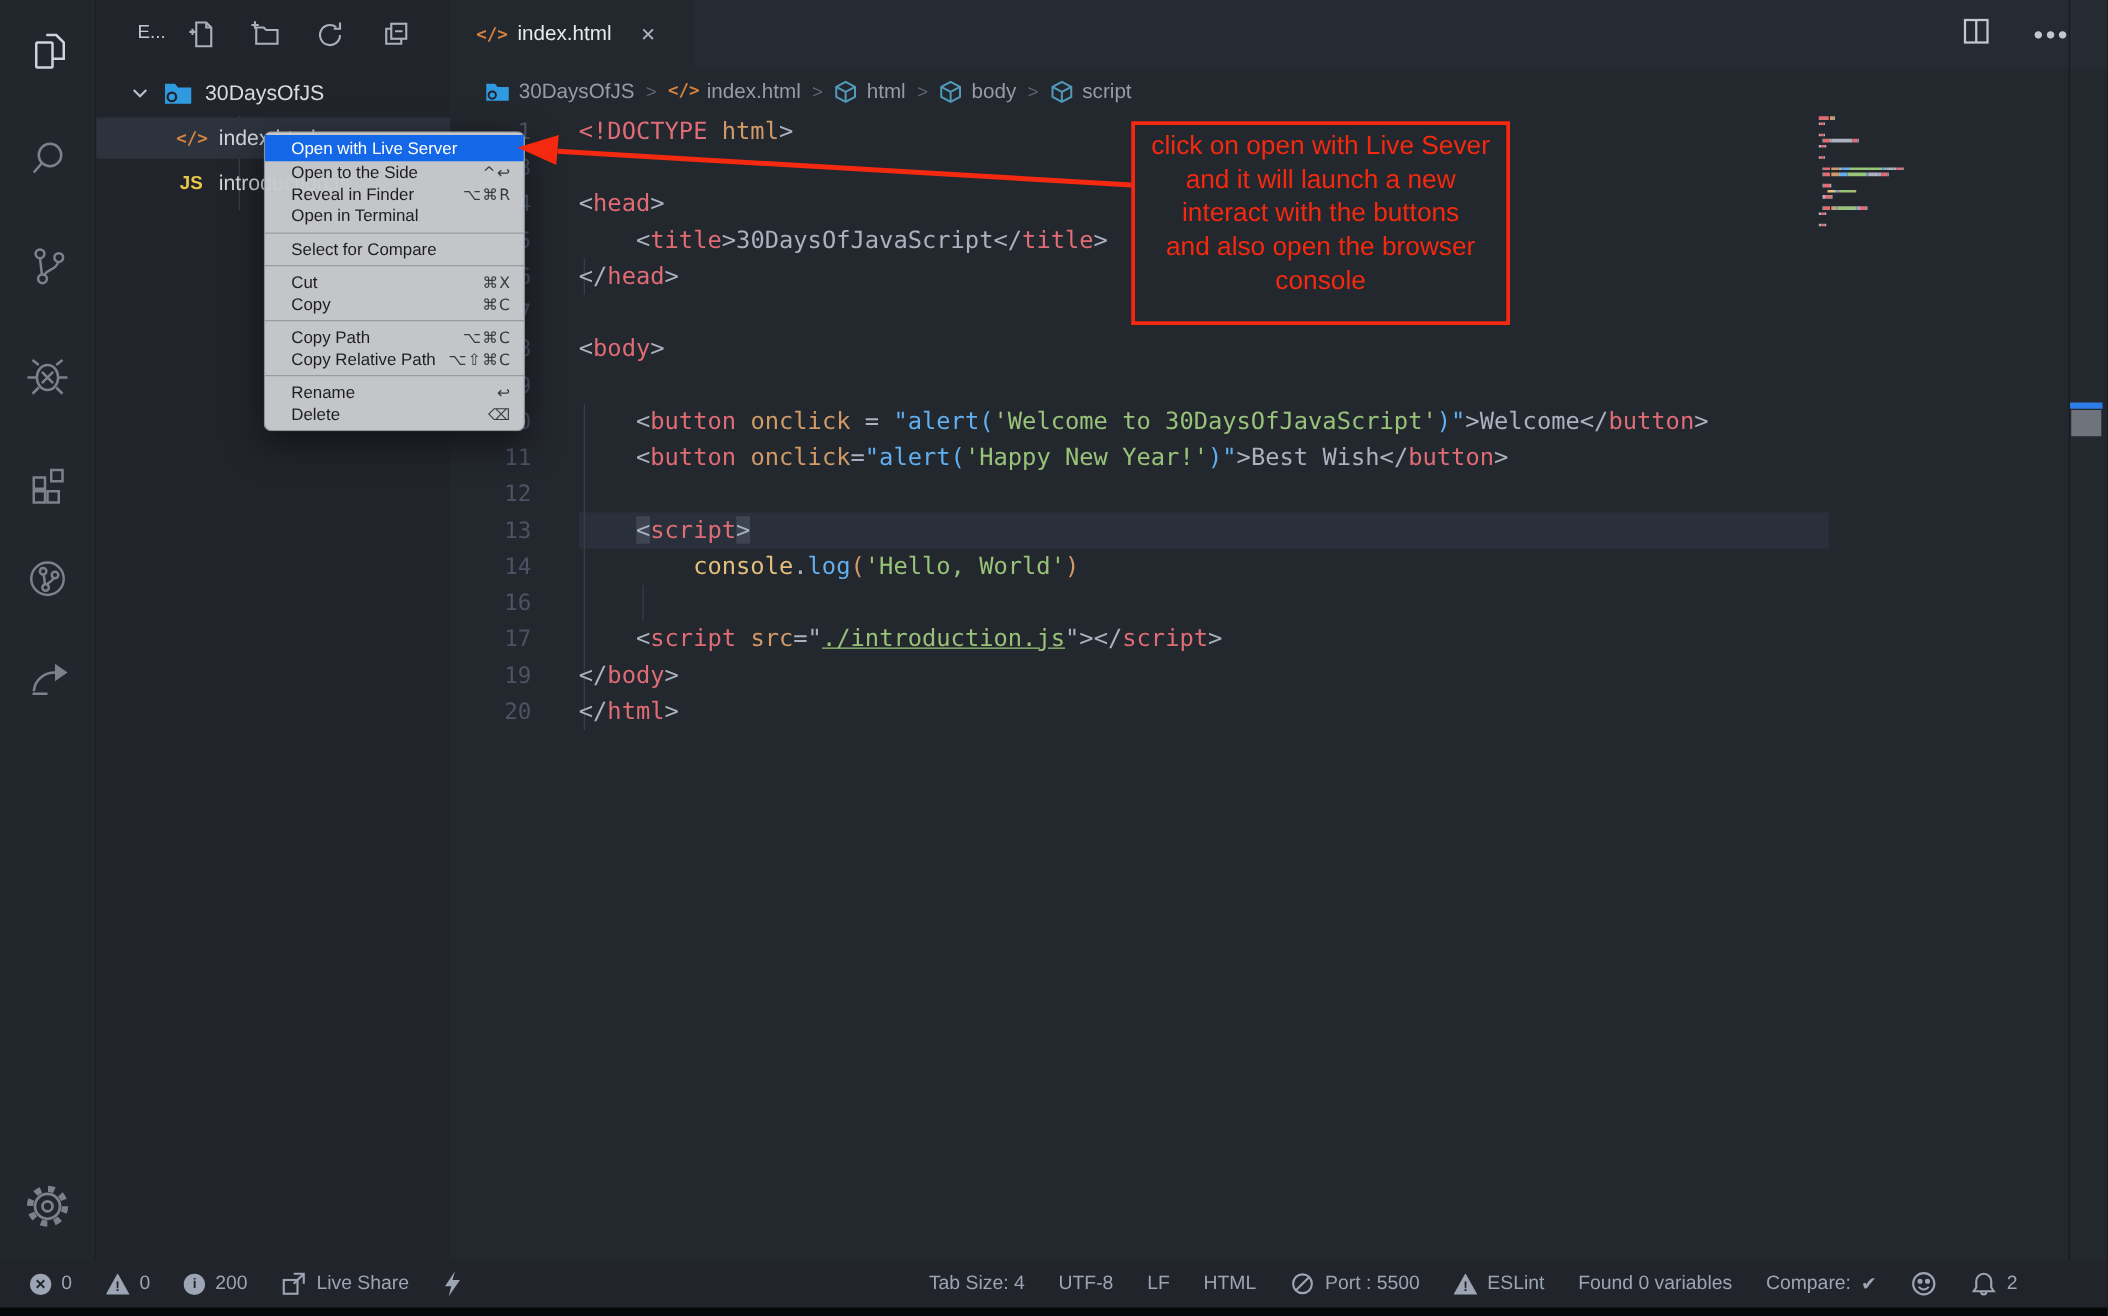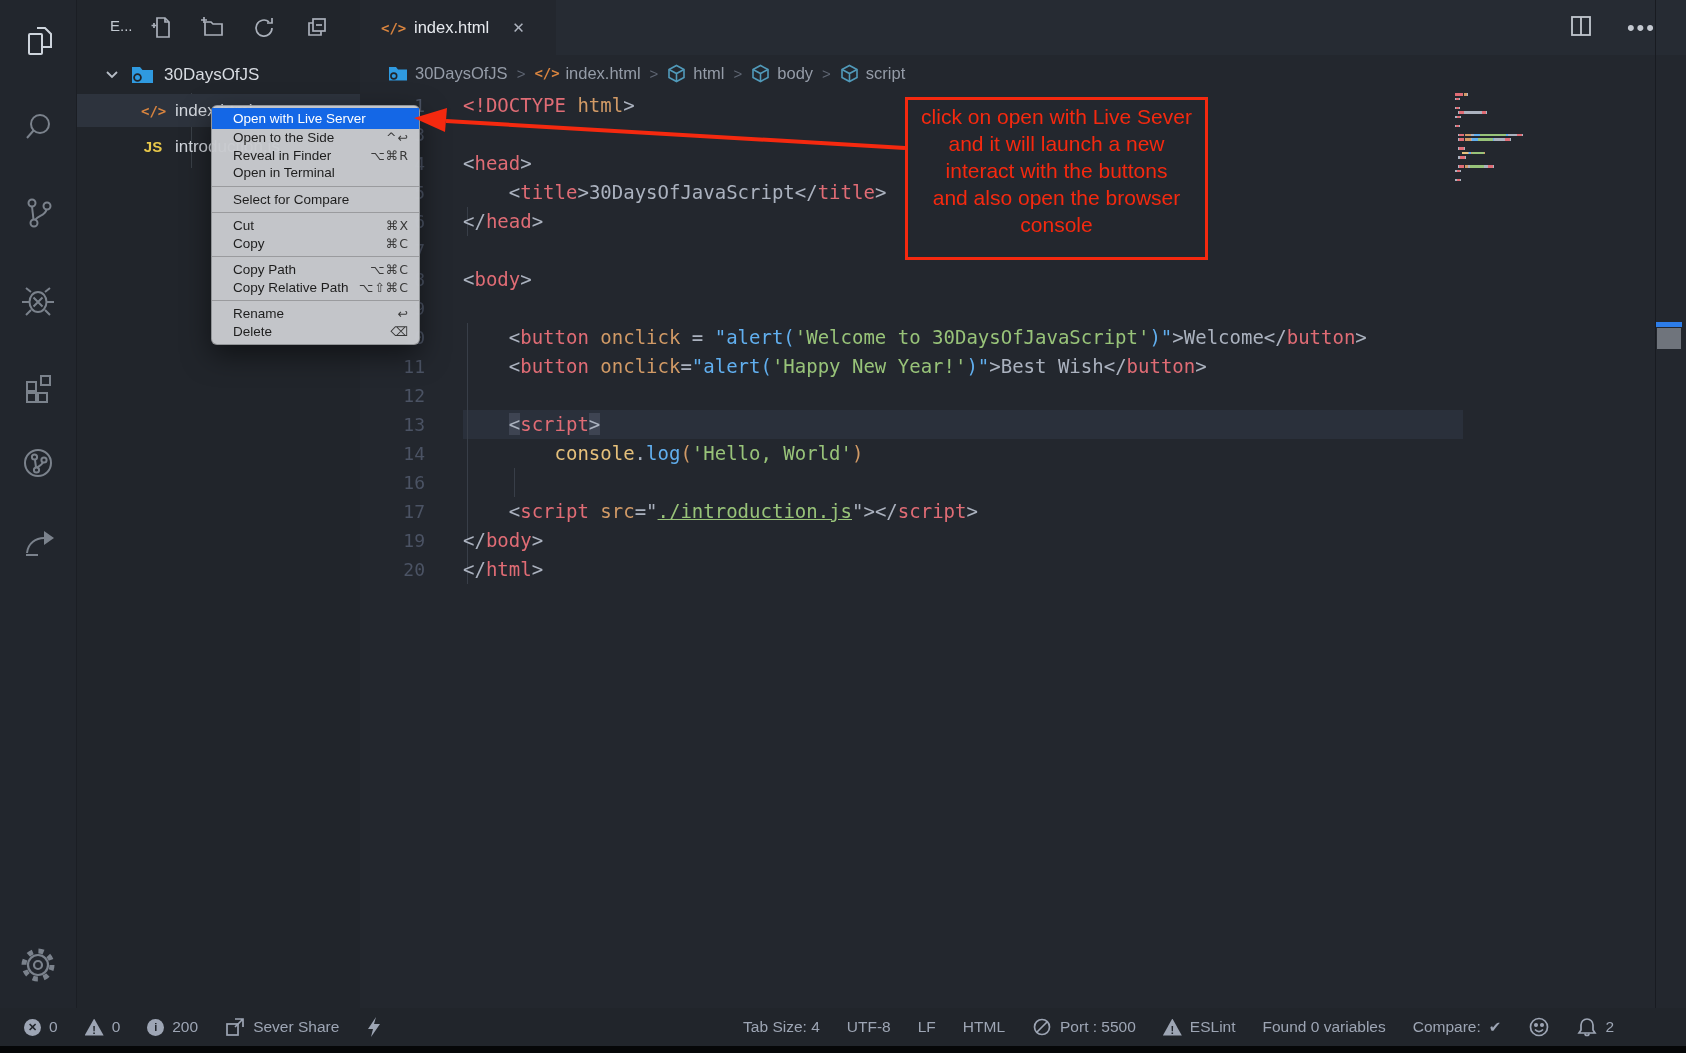--- a/index.html
+++ b/index.html
@@ -508,21 +508,21 @@
           <i class="cir">i</i>
           <span>200</span>
         </span>
         <span class="sb-item">
           <span style="display: inline-flex;">
             <svg width="20" height="20" viewBox="0 0 20 20">
               <rect x="2" y="7" width="11" height="11"></rect>
               <path d="M10 2h8v8M18 2l-8 8"></path>
             </svg>
           </span>
-          <span>Sever Share</span>
+          <span>Live Share</span>
         </span>
         <span class="sb-item">
           <span style="display: inline-flex;">
             <svg width="16" height="22" viewBox="0 0 16 22">
               <polygon points="10,1 2,13 7,13 5,21 14,8 8,8" fill="#9da5b4" stroke="none"></polygon>
             </svg>
           </span>
         </span>
       </div>
     <div class="sb-group" id="status-right">

